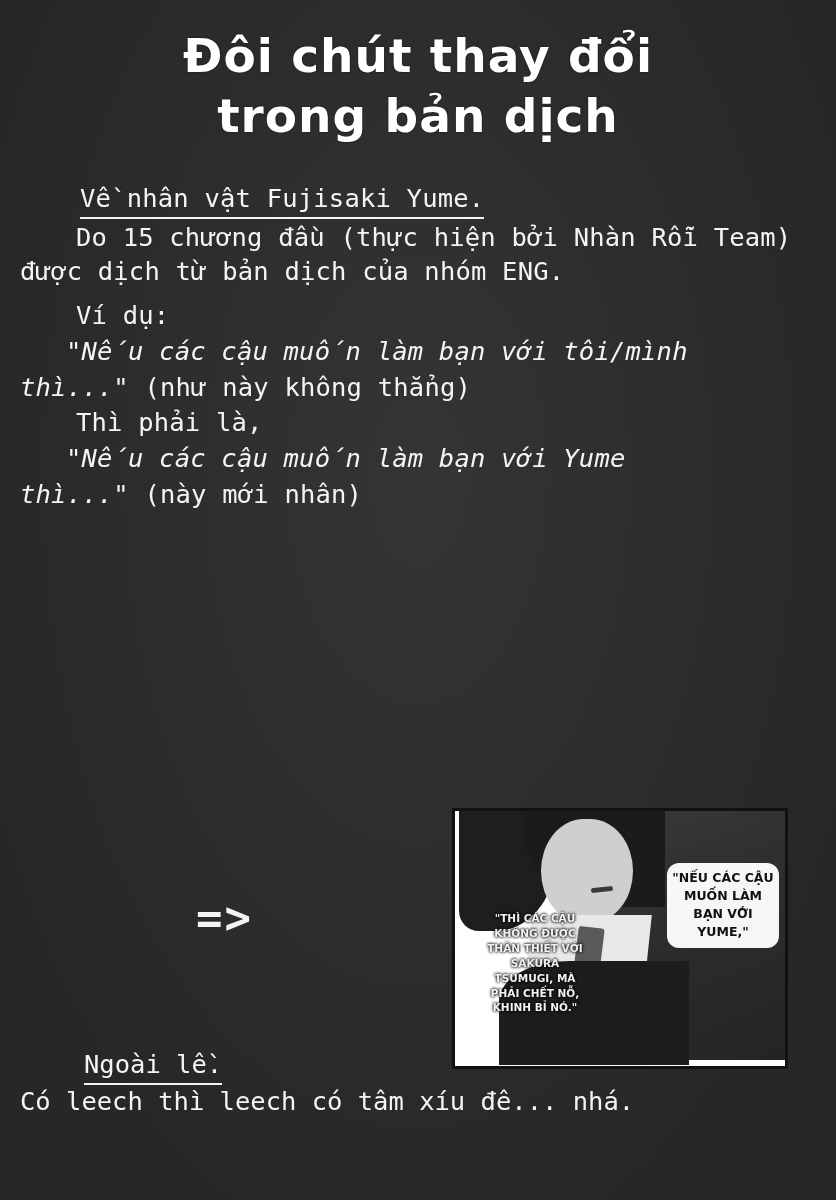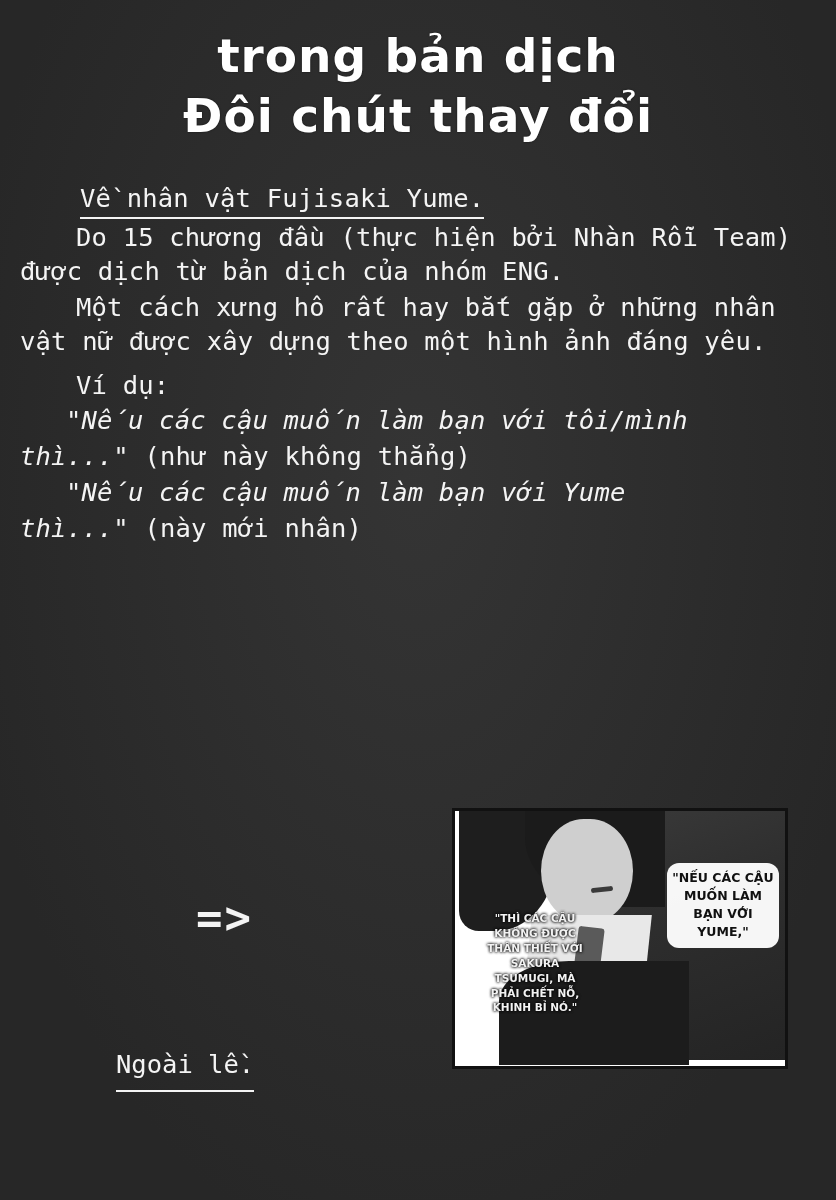--- a/index.html
+++ b/index.html
@@ -196,53 +196,53 @@
     left: 20px;
     top: 1048px;
     width: 798px;
     font-size: 25.5px;
     line-height: 1.33;
     color: #f4f4f4;
   }
   .footer .heading {
     display: inline-block;
     border-bottom: 2px solid #f4f4f4;
-    margin-left: 96px;
-    padding-bottom: 8px;
+    margin-left: 64px;
+    padding-bottom: 1px;
   }
 </style>
 </head>
 <body>
 
 <div class="page">
 
   <div class="title">
+    <div>Đôi chút thay đổi</div>
     <div>trong bản dịch</div>
-    <div>Đôi chút thay đổi</div>
   </div>
 
   <div class="body-text">
 
     <div class="para noindent">
       <span class="heading-underline">Về nhân vật Fujisaki Yume.</span>
     </div>
 
     <div class="para">Do 15 chương đầu (thực hiện bởi Nhàn Rỗi Team) được dịch từ bản dịch của nhóm ENG.</div>
-    <div class="para">Một cách xưng hô rất hay bắt gặp ở những nhân vật nữ được xây dựng theo một hình ảnh đáng yêu.</div>
 
     <div class="gap-s"></div>
 
     <div class="para">Ví dụ:</div>
 
     <div class="para quote-line italic">"Nếu các cậu muốn làm bạn với tôi/mình</div>
     <div class="para quote-cont">
       <span class="italic">thì..."</span>
       <span>(như này không thẳng)</span>
     </div>
 
+    <div class="para">Thì phải là,</div>
 
     <div class="para quote-line italic">"Nếu các cậu muốn làm bạn với Yume</div>
     <div class="para quote-cont">
       <span class="italic">thì..."</span>
       <span>(này mới nhân)</span>
     </div>
 
   </div>
 
   <div class="arrow">=&gt;</div>
@@ -257,15 +257,16 @@
     <div class="tie"></div>
     <div class="shoulder"></div>
     <div class="bubble-right">"NẾU CÁC CẬU MUỐN LÀM BẠN VỚI YUME,"</div>
     <div class="bubble-left">"THÌ CÁC CẬU KHÔNG ĐƯỢC THÂN THIẾT VỚI SAKURA TSUMUGI, MÀ PHẢI CHẾT NỖ, KHINH BỈ NÓ."</div>
   </div>
 
   <div class="footer">
     <div>
       <span class="heading">Ngoài lề.</span>
     </div>
+    <div class="para noindent">Có leech thì leech có tâm xíu đê... nhá.</div>
   </div>
 
 </div>
 
 </body></html>

